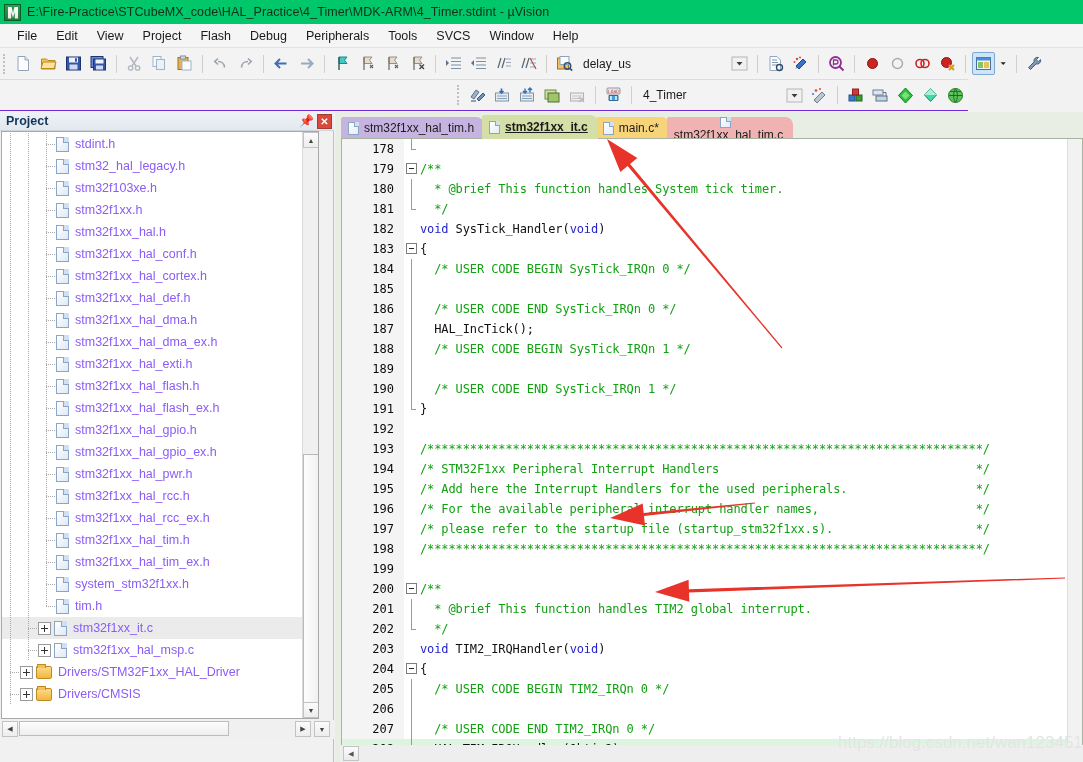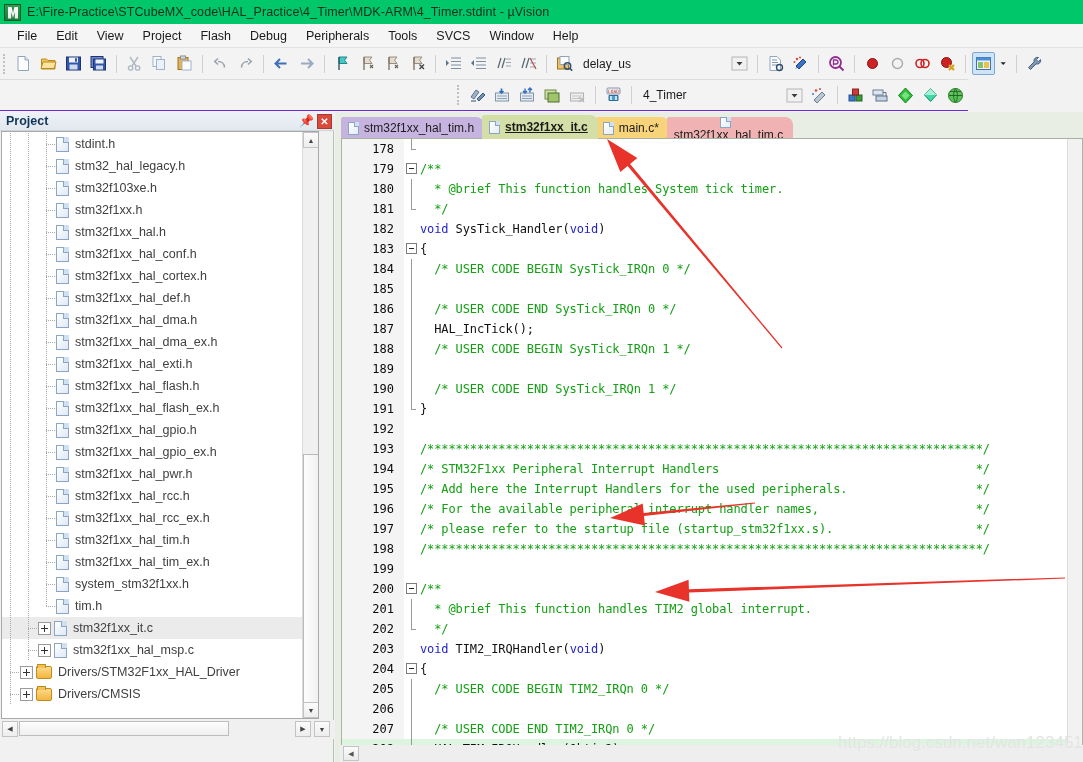--- a/index.html
+++ b/index.html
@@ -117,21 +117,21 @@
     width: 318px; height: 588px;
     background: #fff; border: 1px solid #a8a8a8;
     overflow: hidden;
   }
   #tree {
     position: relative;
     padding-top: 1px;
   }
   .tnode {
     height: 22px; display: flex; align-items: center;
-    font-size: 12.5px; color: #404040; white-space: nowrap;
+    font-size: 12.5px; color: #8b5cf6; white-space: nowrap;
     position: relative;
   }
   .tnode.sel { background: #ebebeb; }
   .tline {
     flex: 0 0 18px; height: 22px; position: relative;
   }
   .tline.v::before {
     content: ""; position: absolute; left: 8px; top: 0;
     width: 1px; height: 22px;
     background: repeating-linear-gradient(to bottom,#a9a9a9 0 1px,transparent 1px 2px);

